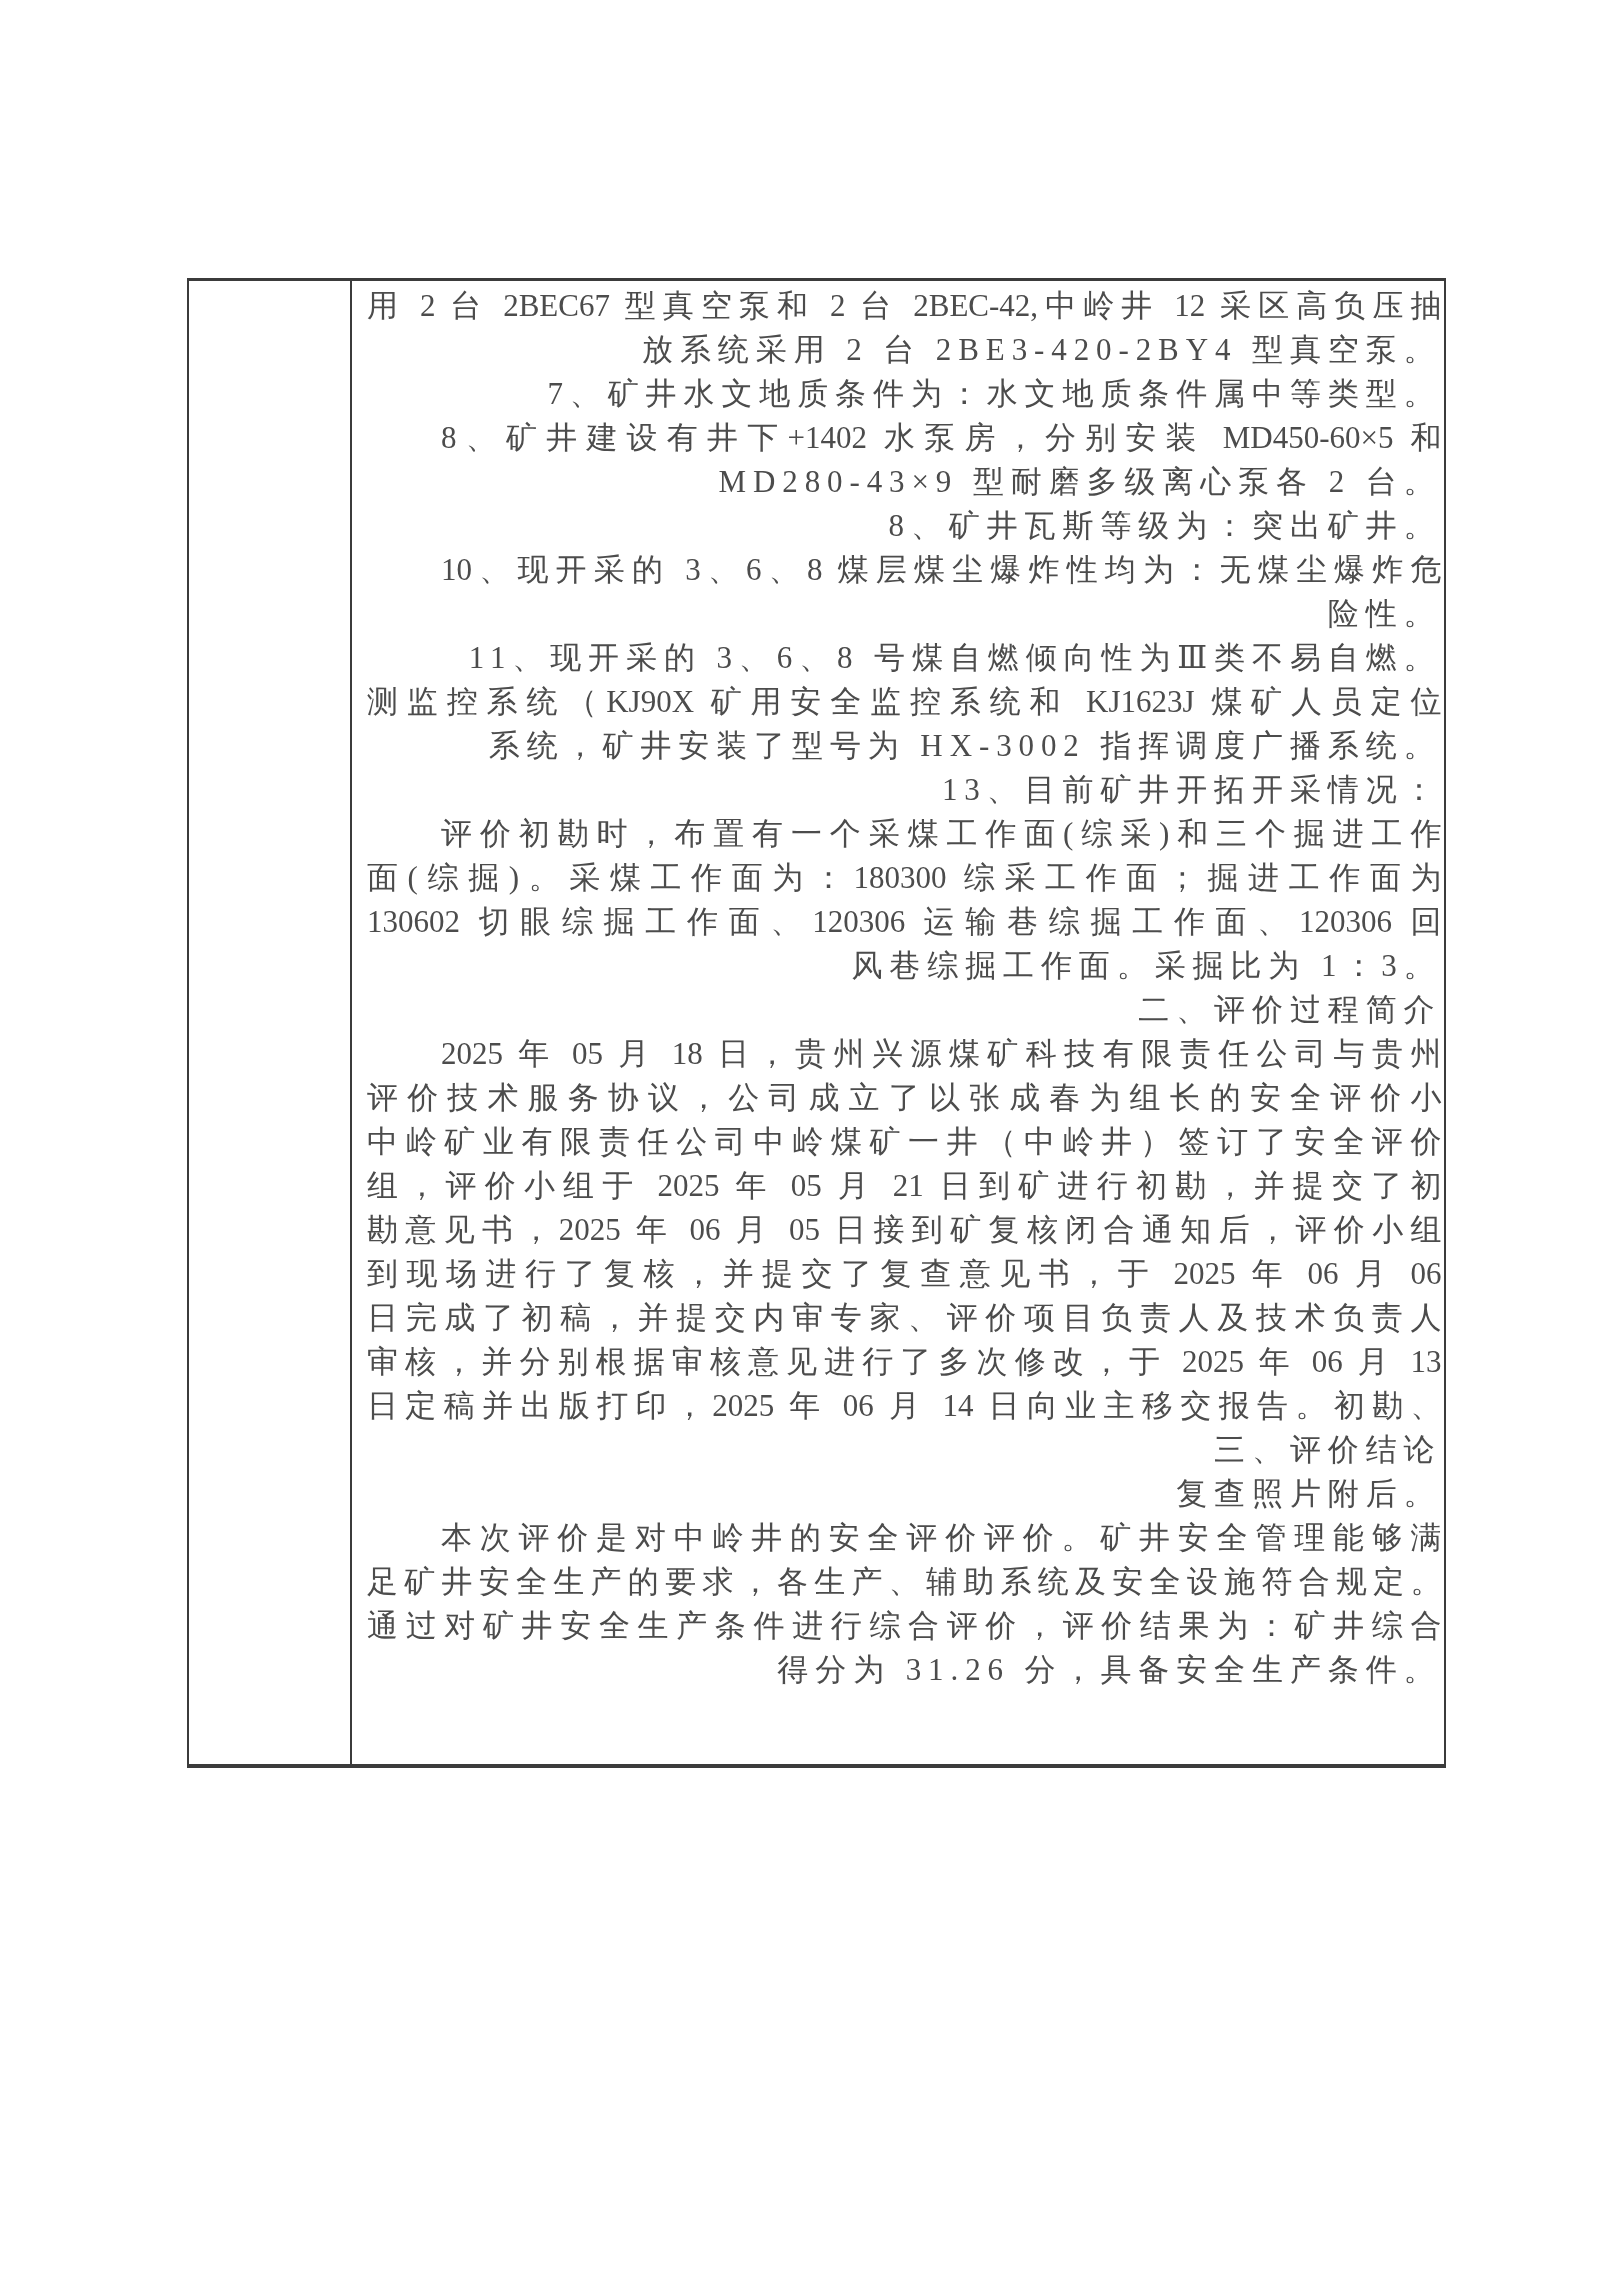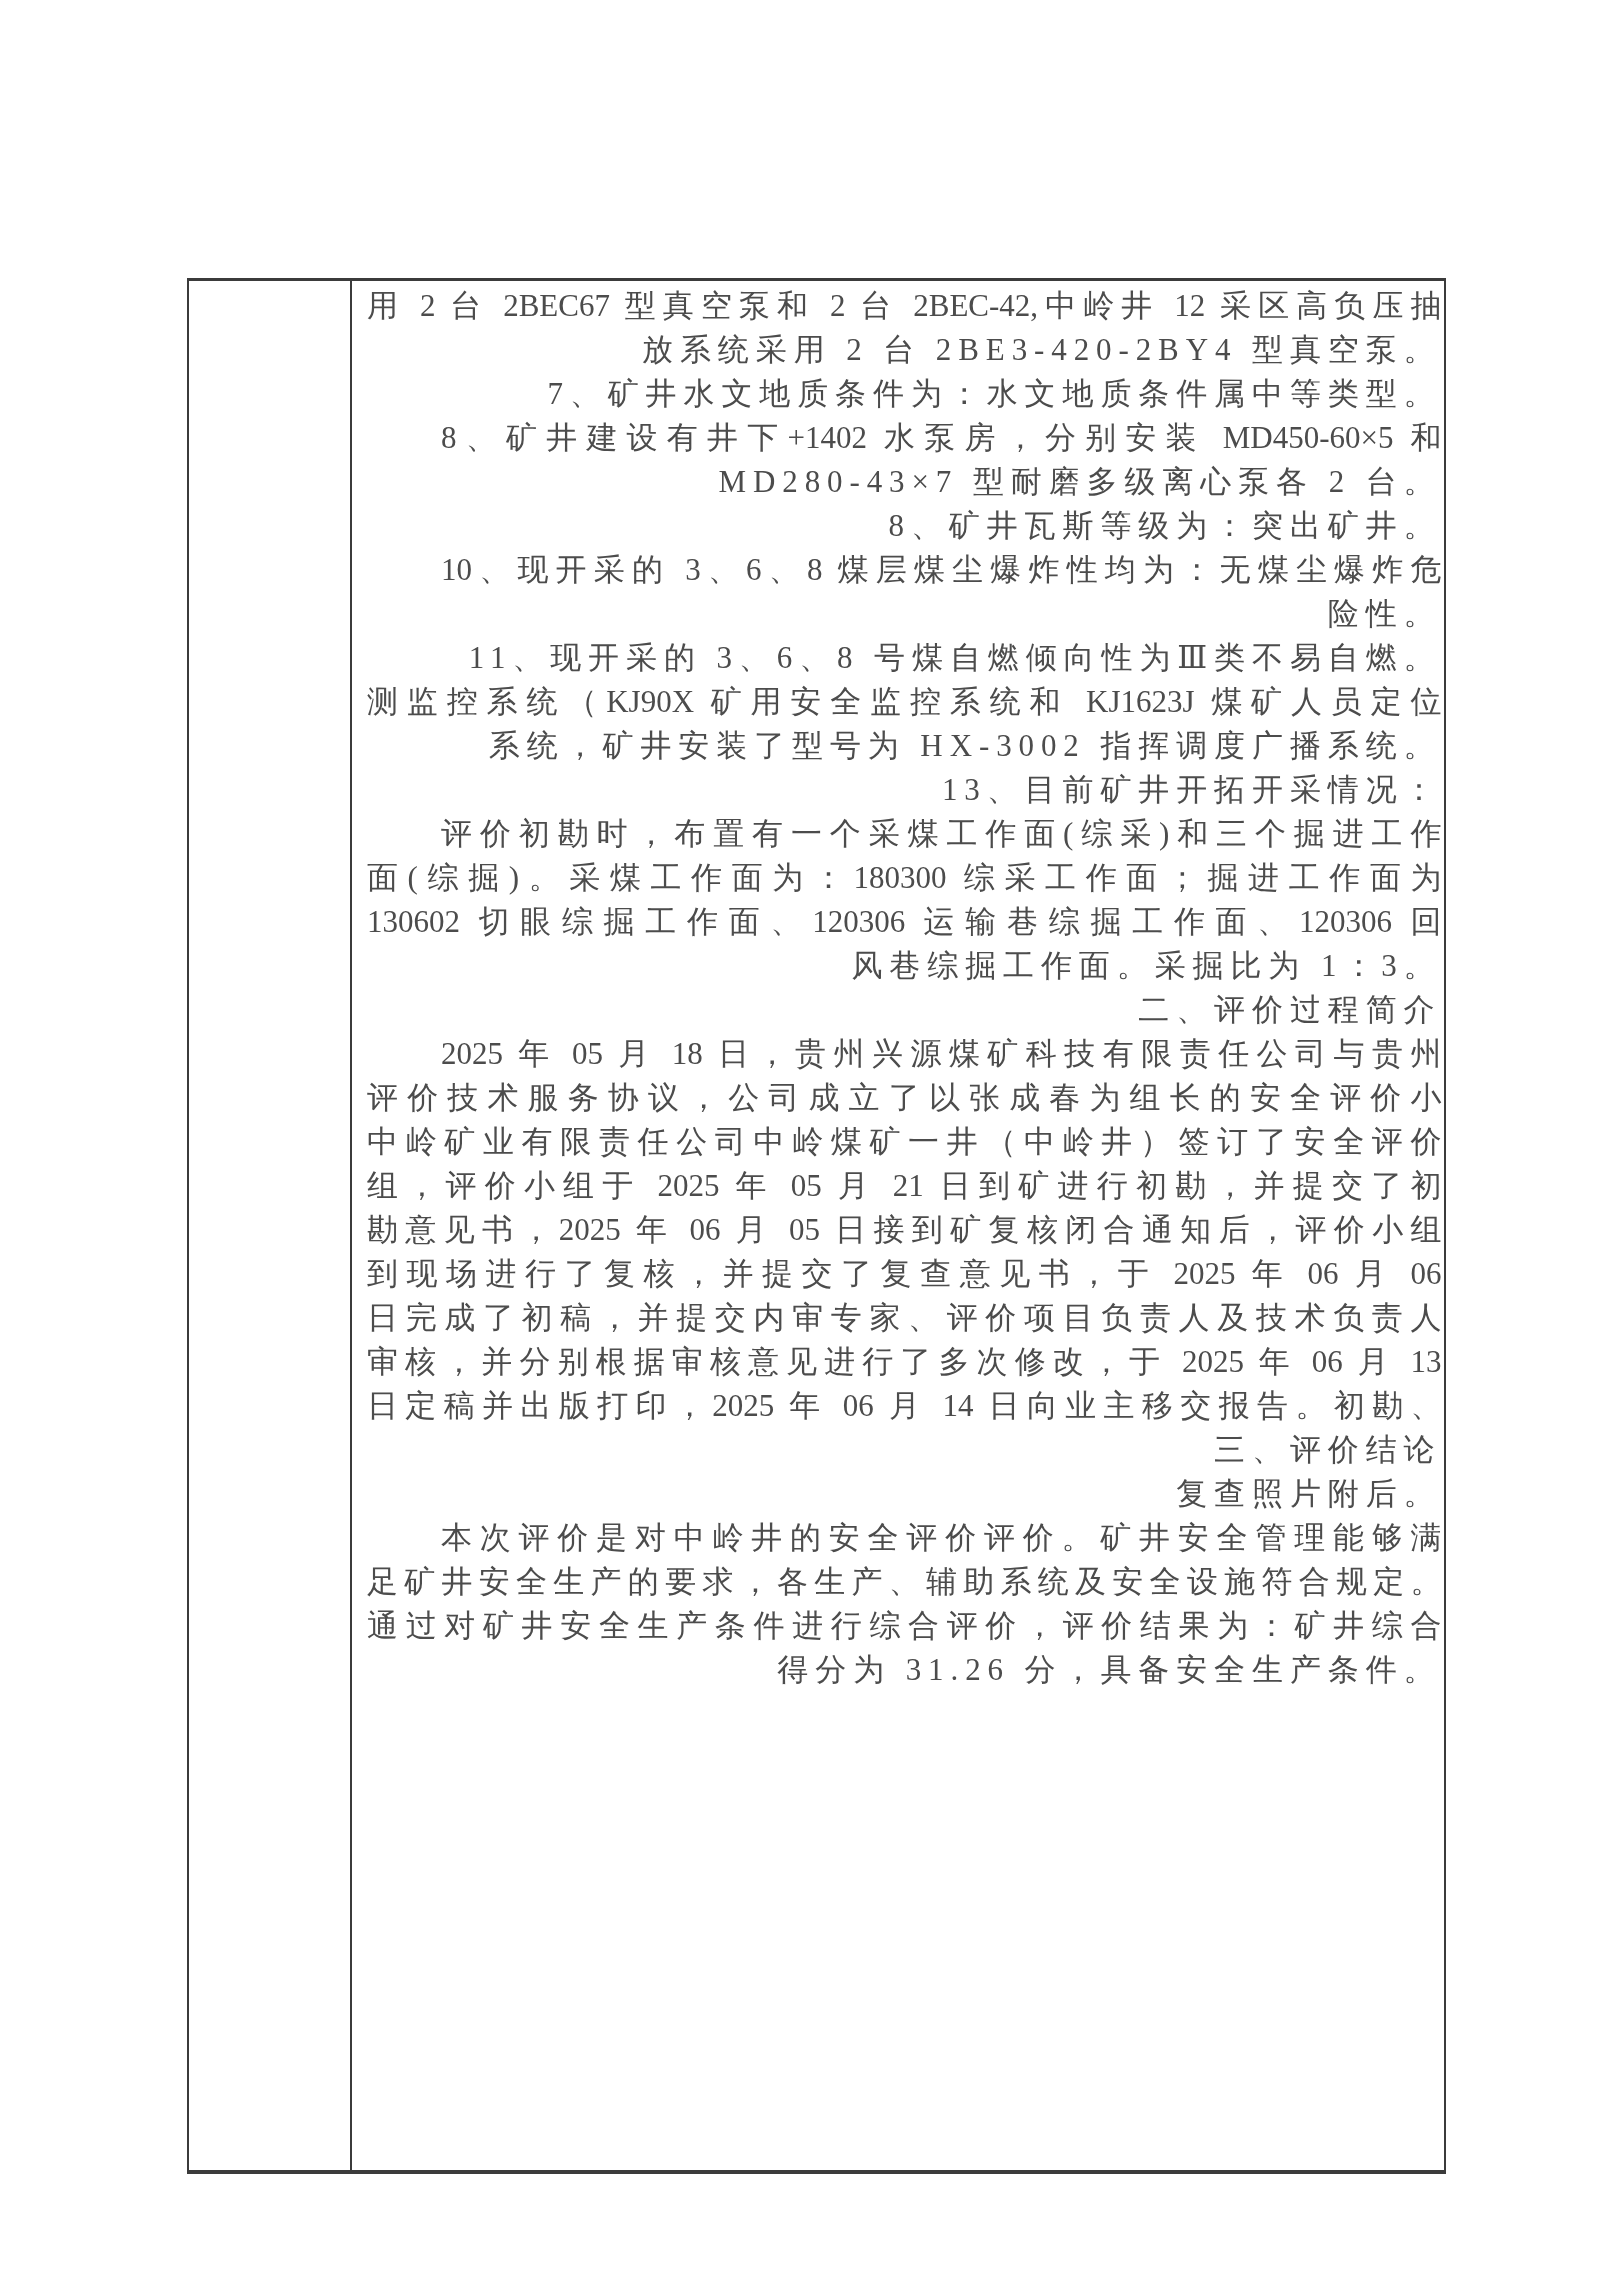--- a/index.html
+++ b/index.html
@@ -21,21 +21,21 @@
     left: 0; top: 0;
     width: 1623px;
     height: 2295px;
     background: var(--page-bg);
   }
   .doc-table {
     position: absolute;
     left: 187px;
     top: 278px;
     width: 1259px;
-    height: 1896px;
+    height: 1490px;
     border-top: 3.9px solid var(--border-c);
     border-bottom: 4.4px solid var(--border-c);
     border-left: 2px solid var(--border-c);
     border-right: 2.5px solid var(--border-c);
     display: flex;
   }
   .left-cell {
     width: 163px;
     flex: 0 0 163px;
     border-right: 2.5px solid var(--border-c);
@@ -74,21 +74,21 @@
 
 <div class="scan-page">
   <div class="doc-table">
     <div class="left-cell"></div>
     <div class="content-cell">
       <div class="text-block">
           <div class="line fill">用 2 台 2BEC67 型真空泵和 2 台 2BEC-42,中岭井 12 采区高负压抽</div>
           <div class="line">放系统采用 2 台 2BE3-420-2BY4 型真空泵。</div>
           <div class="line indent">7、矿井水文地质条件为：水文地质条件属中等类型。</div>
           <div class="line indent fill">8、矿井建设有井下+1402 水泵房，分别安装 MD450-60×5 和</div>
-          <div class="line">MD280-43×7 型耐磨多级离心泵各 2 台。</div>
+          <div class="line">MD280-43×9 型耐磨多级离心泵各 2 台。</div>
           <div class="line indent">8、矿井瓦斯等级为：突出矿井。</div>
           <div class="line indent fill">10、现开采的 3、6、8 煤层煤尘爆炸性均为：无煤尘爆炸危</div>
           <div class="line">险性。</div>
           <div class="line indent">11、现开采的 3、6、8 号煤自燃倾向性为Ⅲ类不易自燃。</div>
           <div class="line fill">测监控系统（KJ90X 矿用安全监控系统和 KJ1623J 煤矿人员定位</div>
           <div class="line">系统，矿井安装了型号为 HX-3002 指挥调度广播系统。</div>
           <div class="line indent">13、目前矿井开拓开采情况：</div>
           <div class="line indent fill">评价初勘时，布置有一个采煤工作面(综采)和三个掘进工作</div>
           <div class="line fill">面(综掘)。采煤工作面为：180300 综采工作面；掘进工作面为</div>
           <div class="line fill">130602 切眼综掘工作面、120306 运输巷综掘工作面、120306 回</div>

